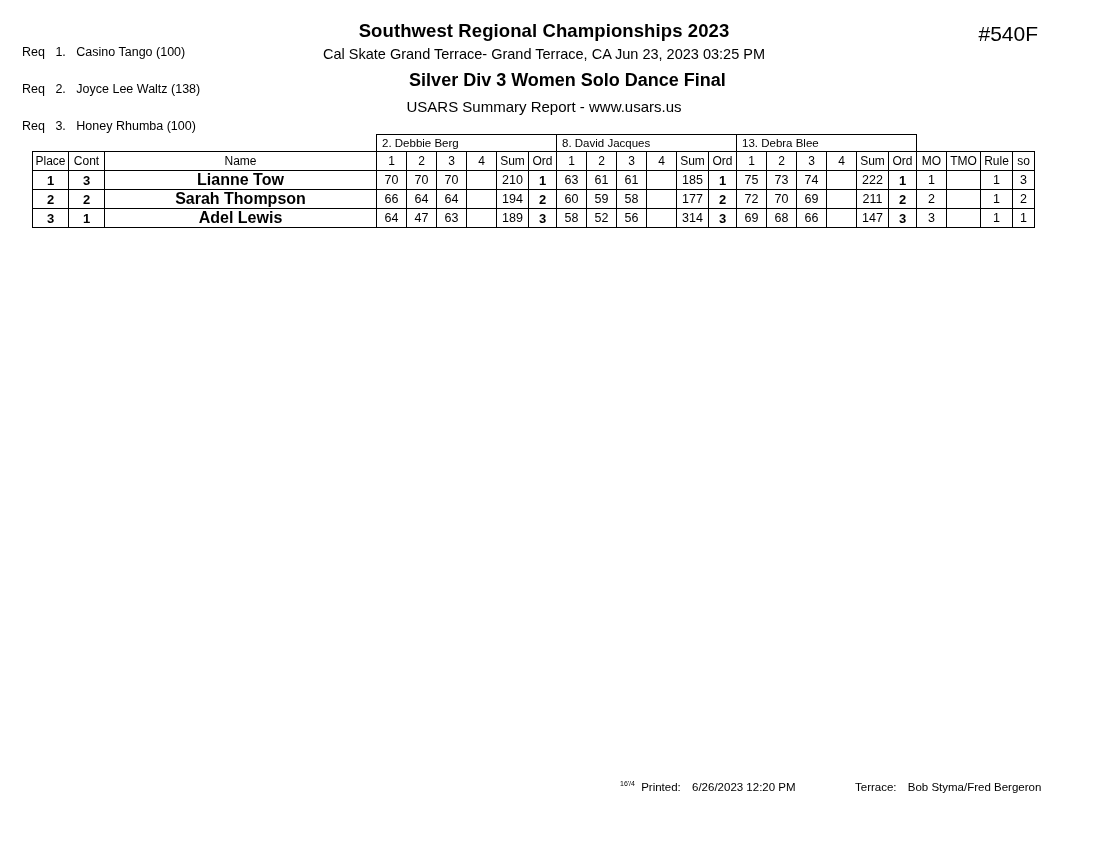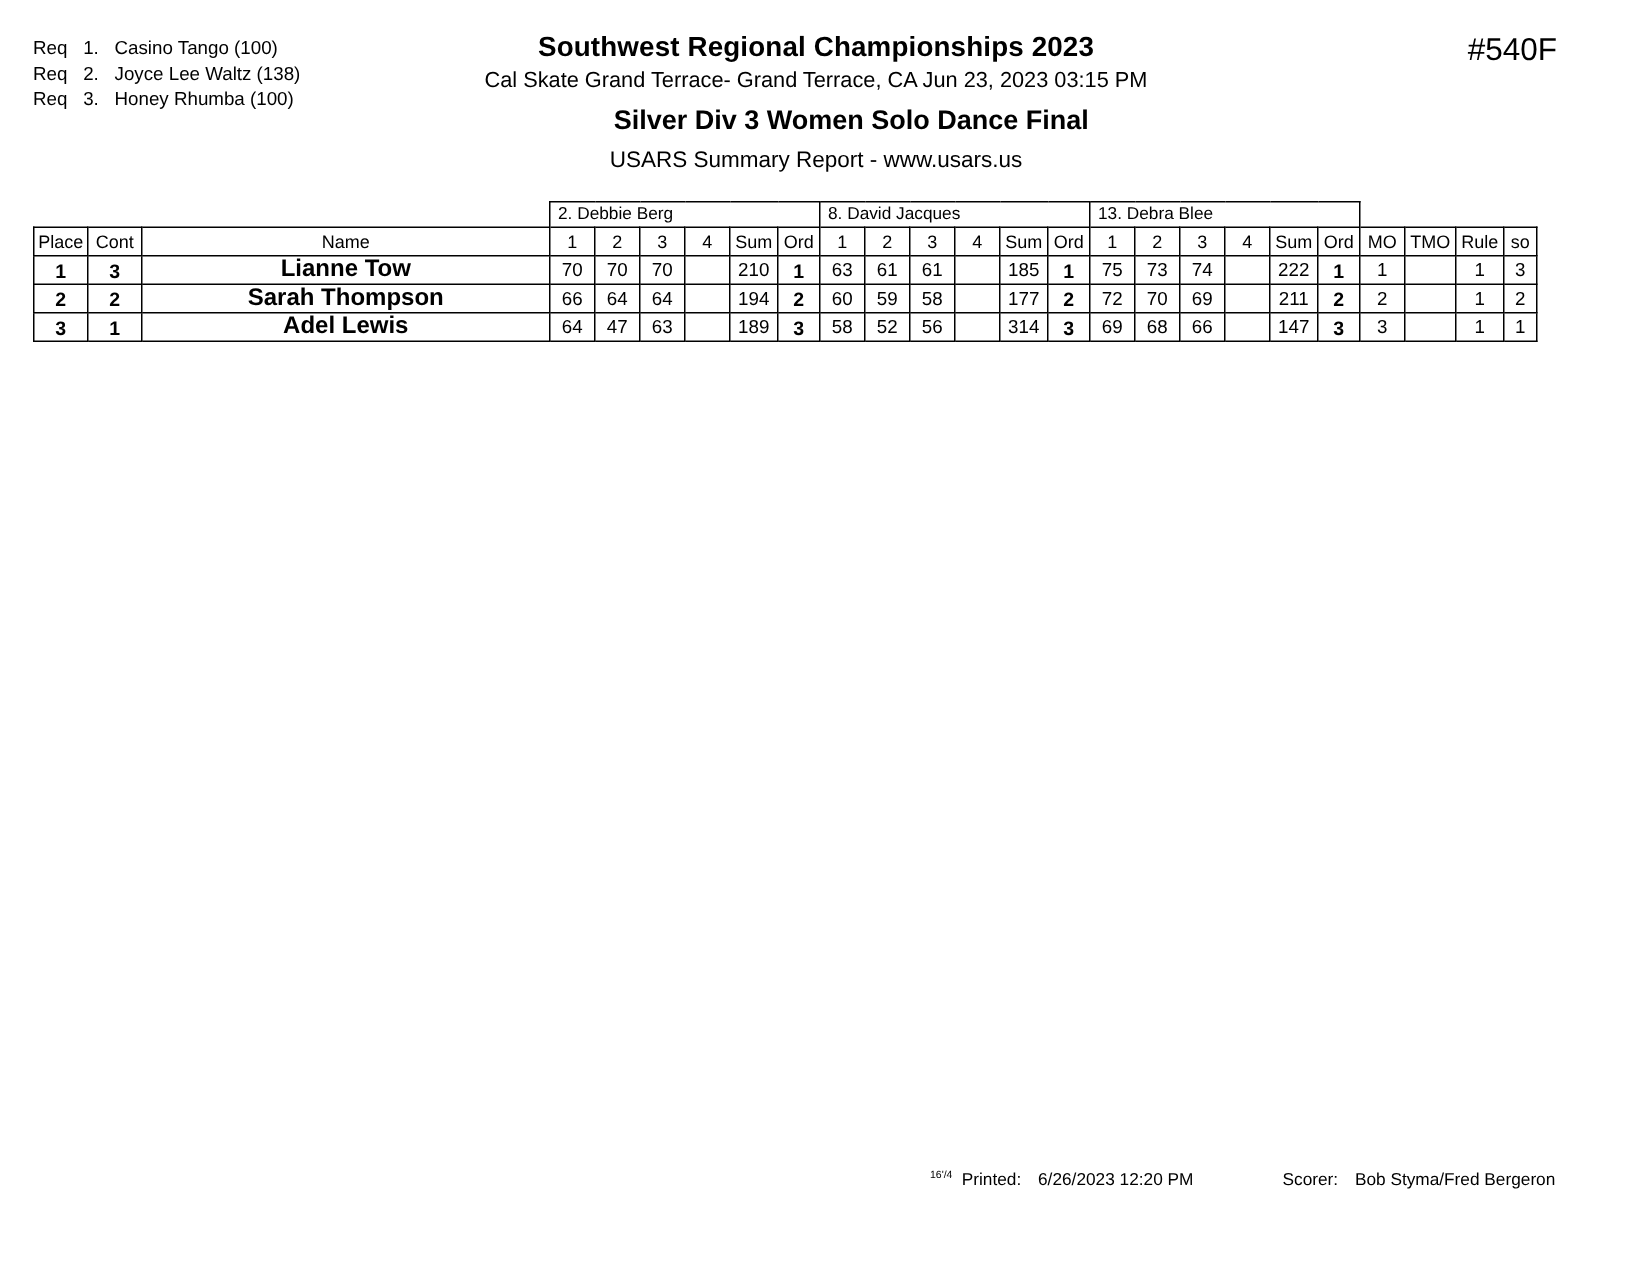--- a/index.html
+++ b/index.html
@@ -19,20 +19,21 @@
   
   .reqs {
     position: absolute;
     left: 22px;
     top: 24px;
     font-size: 12.5px;
     line-height: 17px;
   }
   .req-row {
     white-space: nowrap;
+    margin-top: 20px;
   }
   .req-label { display: inline-block; }
   .req-num { display: inline-block; padding-left: 7px; }
   .req-text { display: inline-block; padding-left: 7px; }
 
   
   .header {
     position: absolute;
     left: 0;
     top: 20px;
@@ -63,21 +64,21 @@
     position: absolute;
     right: 62px;
     top: 22px;
     font-size: 21px;
     font-weight: normal;
   }
 
   
   .results-wrap {
     position: absolute;
-    left: 22px;
+    left: 32px;
     top: 134px;
   }
   table.results {
     border-collapse: collapse;
     font-size: 12px;
   }
   table.results td {
     border: 1px solid #000000;
     padding: 0 2px;
     height: 19px;
@@ -167,21 +168,21 @@
   </div>
   <div class="req-row">
     <span class="req-label">Req</span>
     <span class="req-num">3.</span>
     <span class="req-text">Honey Rhumba (100)</span>
   </div>
 </div>
 
 <div class="header">
   <div class="title-1">Southwest Regional Championships 2023</div>
-  <div class="title-2">Cal Skate Grand Terrace-  Grand Terrace, CA   Jun 23, 2023   03:15 PM</div>
+  <div class="title-2">Cal Skate Grand Terrace-  Grand Terrace, CA   Jun 23, 2023   03:25 PM</div>
   <div class="title-3">Silver Div 3   Women Solo Dance Final</div>
   <div class="title-4">USARS Summary Report - www.usars.us</div>
 </div>
 <div class="event-code">#540F</div>
 
 <div class="results-wrap">
 <table class="results">
   <tbody>
     <tr class="judge-band">
       <td class="spacer col-place"></td>
@@ -327,16 +328,16 @@
 </table>
 </div>
 
 <div class="footer">
   <div class="footer-printed">
     <span class="footer-tiny">16'/4</span>
     <span>Printed:</span>
     <span style="padding-left:8px;">6/26/2023  12:20 PM</span>
   </div>
   <div class="footer-scorer">
-    <span class="label">Scorer:</span>
+    <span class="label">Terrace:</span>
     <span>Bob Styma/Fred Bergeron</span>
   </div>
 </div>
 
 </body></html>

